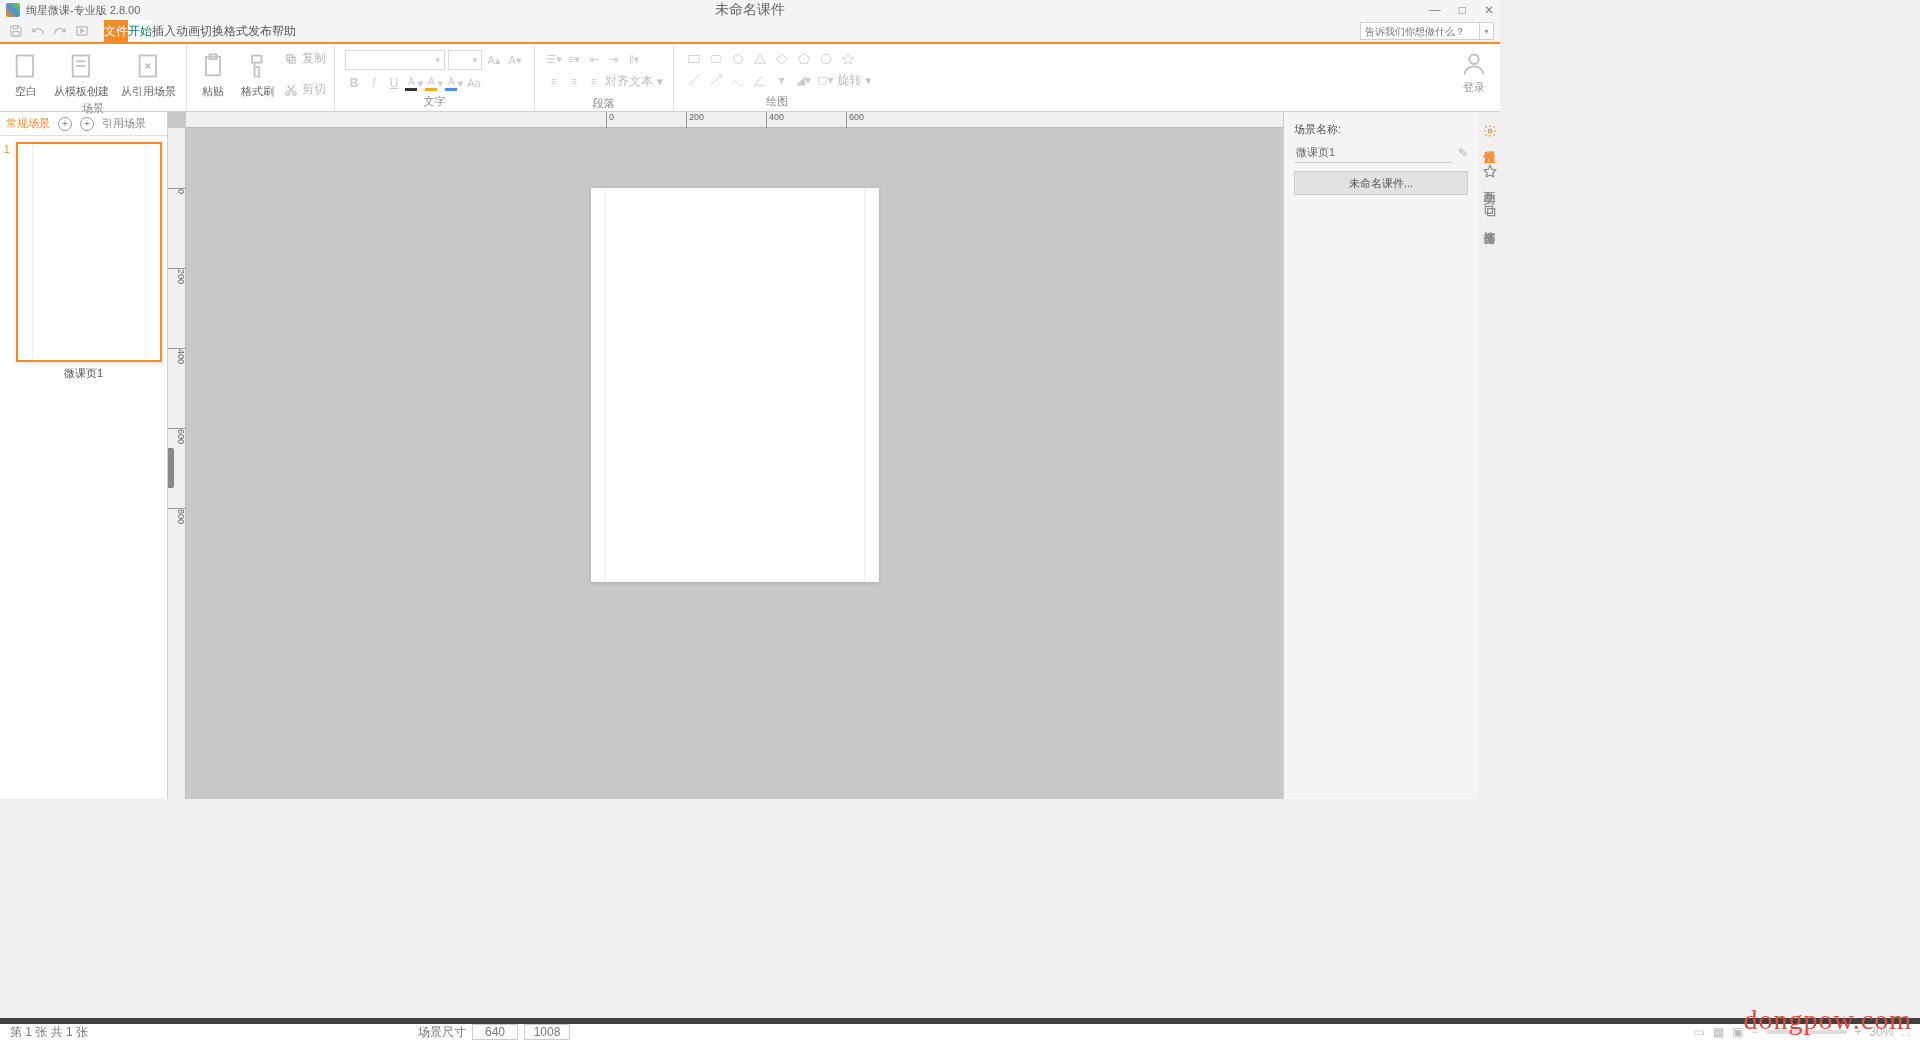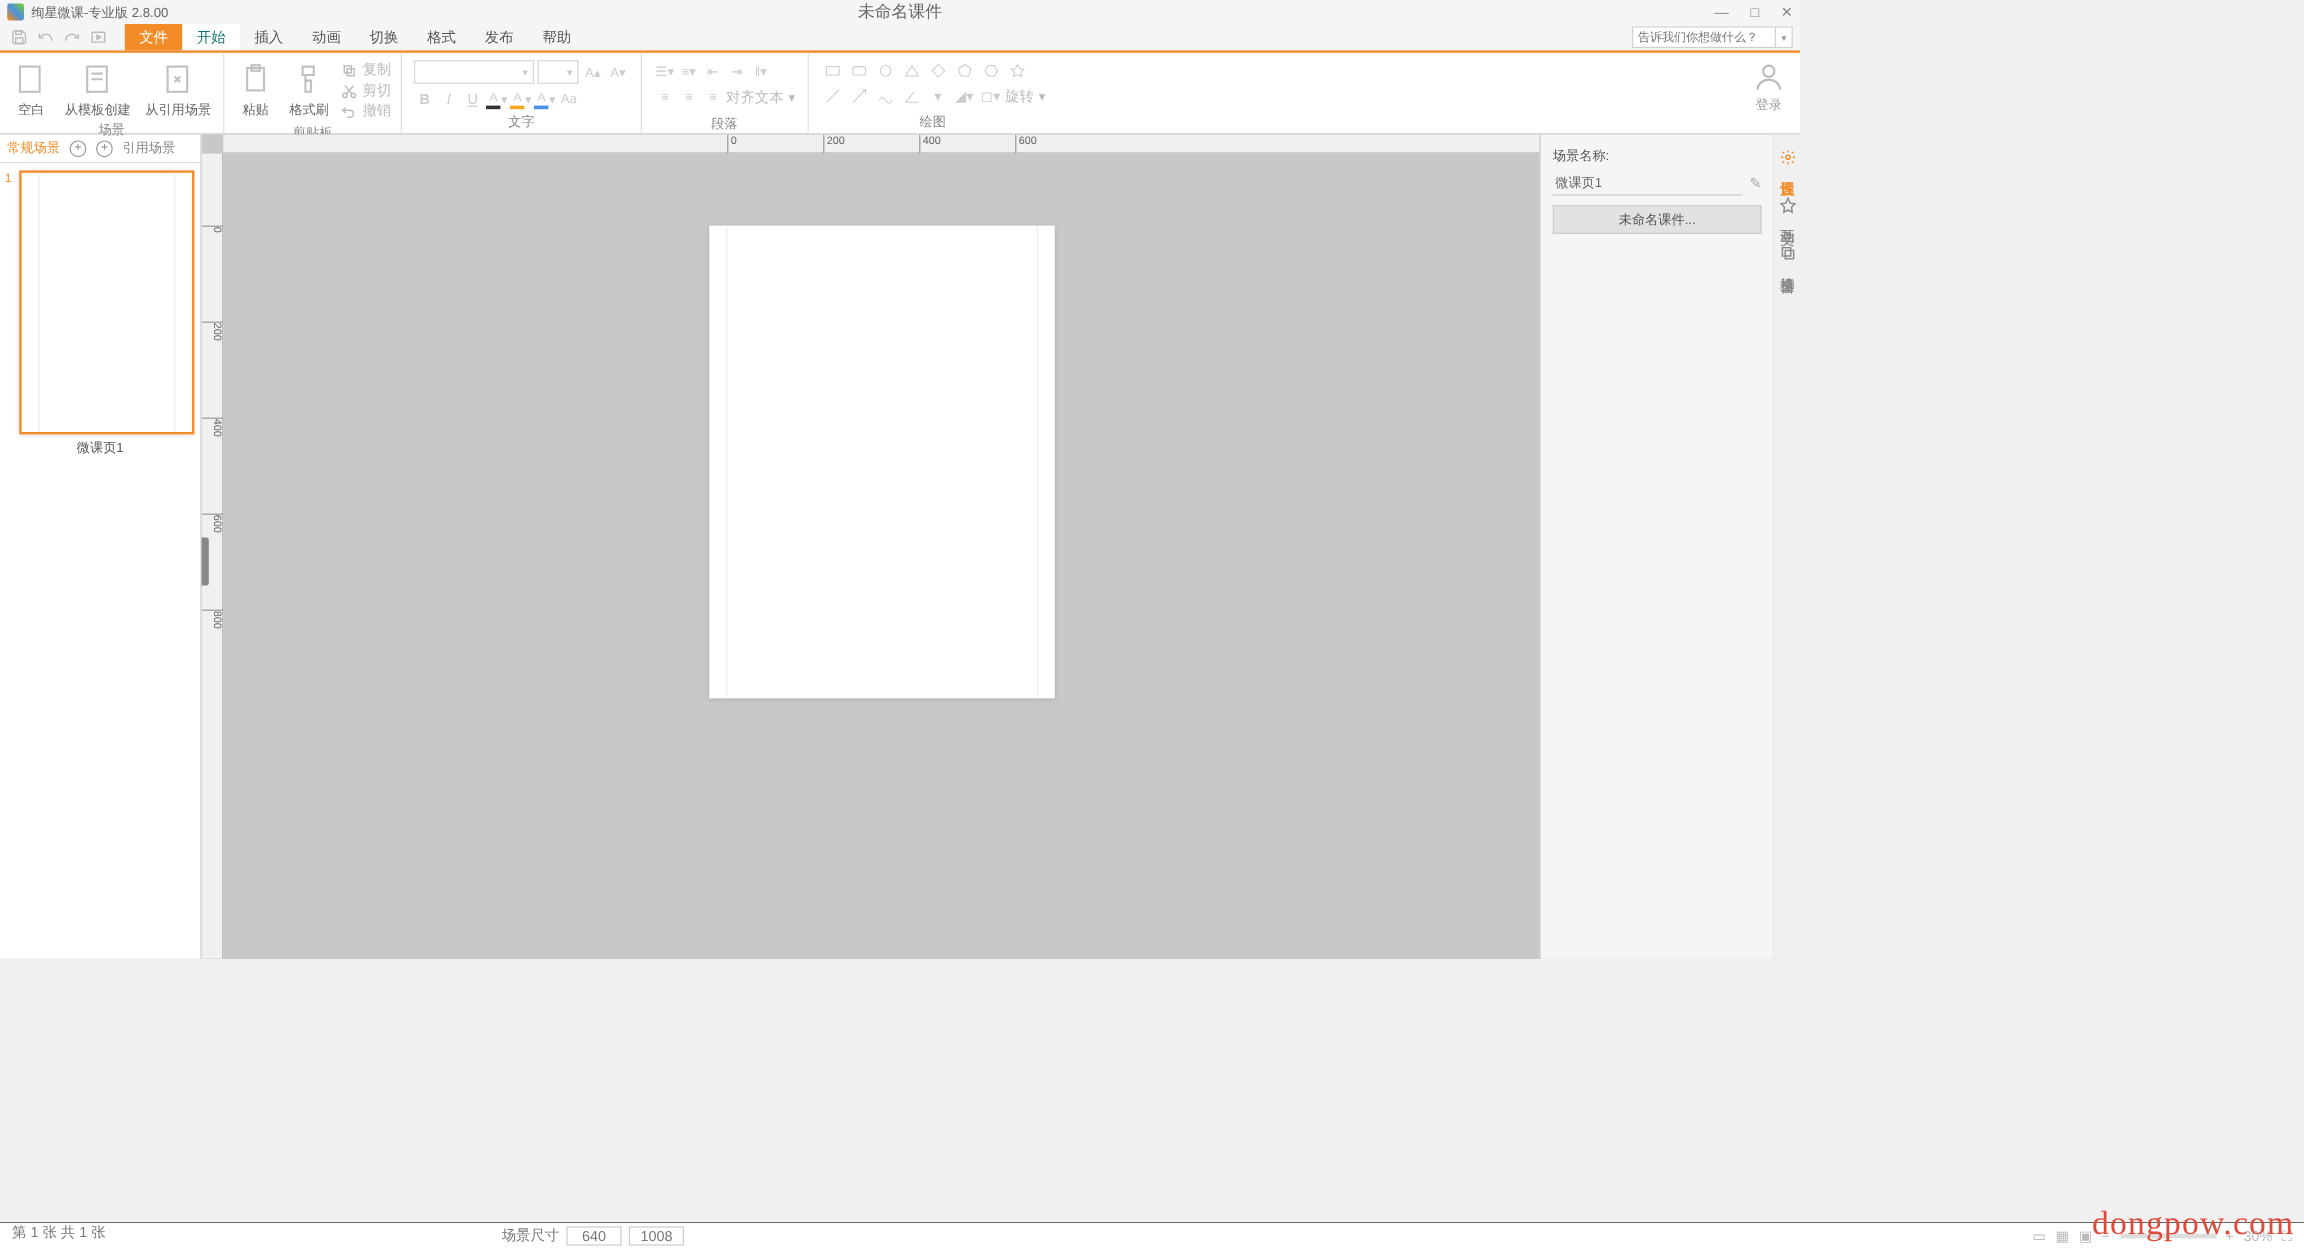--- a/index.html
+++ b/index.html
@@ -7,35 +7,35 @@
 .titlebar{height:20px;background:#f5f5f5;display:flex;align-items:center;padding:0 6px;position:relative}
 .titlebar .logo{width:14px;height:14px;background:linear-gradient(45deg,#ff8c00,#4a90e2,#7ed321);border-radius:2px;margin-right:6px}
 .titlebar .appname{color:#666;font-size:11px}
 .titlebar .doctitle{position:absolute;left:50%;transform:translateX(-50%);color:#666;font-size:14px}
 .titlebar .wincontrols{position:absolute;right:6px;display:flex;gap:18px;color:#888}
 .titlebar .wincontrols span{cursor:pointer}
 .qatbar{height:22px;background:#f5f5f5;display:flex;align-items:center;padding-left:6px;position:relative}
 .qat-btn{width:20px;height:18px;margin-right:2px;display:flex;align-items:center;justify-content:center;color:#bbb;cursor:pointer}
 .qat-btn svg{width:14px;height:14px}
 .menutabs{display:flex;margin-left:10px}
-.menutab{padding:3px 12px;color:#555;cursor:pointer}
+.menutab{padding:3px 0;color:#555;cursor:pointer}
 .menutab.file{background:#f28c28;color:#fff}
 .menutab.active{background:#fff;color:#0f766e}
 .helpbox{position:absolute;right:6px;display:flex;align-items:flex-start}
 .helpbox input{width:120px;height:18px;border:1px solid #d0d0d0;padding:0 4px;font-size:10px;color:#999;background:#fff}
 .helpbox .dd{width:14px;height:18px;border:1px solid #d0d0d0;border-left:none;background:#fff;display:flex;align-items:center;justify-content:center;color:#999;font-size:8px}
 .ribbon{height:70px;background:#fff;border-top:2px solid #f28c28;border-bottom:1px solid #d0d0d0;display:flex;position:relative}
 .rgroup{border-right:1px solid #e0e0e0;display:flex;flex-direction:column;padding:2px 4px 0}
 .rgroup .btns{display:flex;flex:1;align-items:flex-start;padding-top:2px}
 .rgroup .glabel{text-align:center;color:#888;font-size:11px;padding-bottom:2px}
 .bigbtn{display:flex;flex-direction:column;align-items:center;padding:2px 6px;cursor:pointer;color:#888}
 .bigbtn .ico{width:32px;height:32px;display:flex;align-items:center;justify-content:center;color:#c0c0c0}
 .bigbtn .ico svg{width:28px;height:28px}
 .bigbtn .lbl{font-size:11px;margin-top:2px;color:#666}
-.smallcol{display:flex;flex-direction:column;gap:0;padding:2px 4px}
+.smallcol{display:flex;flex-direction:column;gap:14px;padding:2px 4px}
 .smallbtn{display:flex;align-items:center;gap:4px;color:#bbb;cursor:pointer;font-size:11px}
 .smallbtn svg{width:14px;height:14px}
 .fontrow{display:flex;align-items:center;gap:3px;margin-bottom:4px}
 .fontname{width:100px;height:20px;border:1px solid #d8d8d8;background:#fff;display:flex;align-items:center;justify-content:flex-end;padding-right:4px;color:#ccc;font-size:9px}
 .fontsize{width:34px;height:20px;border:1px solid #d8d8d8;background:#fff;display:flex;align-items:center;justify-content:flex-end;padding-right:4px;color:#ccc;font-size:9px}
 .tinybtn{width:18px;height:18px;display:flex;align-items:center;justify-content:center;color:#ccc;cursor:pointer;font-size:11px}
 .stylerow{display:flex;align-items:center;gap:2px}
 .colorswatch{width:22px;height:16px;border-bottom:3px solid;display:flex;align-items:center;justify-content:center;color:#ccc;font-size:10px}
 .pararow{display:flex;gap:2px;margin-bottom:4px}
 .drawrow{display:flex;gap:2px;margin-bottom:3px}
@@ -68,21 +68,21 @@
 .rightpanel{width:195px;background:#f5f5f5;border-left:1px solid #d0d0d0;padding:10px}
 .rp-label{color:#555;font-size:11px;margin-bottom:6px}
 .rp-row{display:flex;align-items:center;gap:6px;margin-bottom:8px}
 .rp-input{flex:1;height:20px;border:none;border-bottom:1px solid #ccc;background:transparent;font-size:11px;color:#666;padding:0 2px}
 .rp-edit{color:#aaa;cursor:pointer}
 .rp-btn{width:100%;height:24px;background:#e2e2e2;border:1px solid #ccc;font-size:11px;color:#555;cursor:pointer}
 .sidetabs{width:22px;background:#f0f0f0;display:flex;flex-direction:column;align-items:center;padding-top:8px;gap:14px}
 .sidetab{writing-mode:vertical-rl;font-size:11px;color:#888;cursor:pointer;padding:4px 0}
 .sidetab.active{color:#f28c28}
 .sidetab svg{width:14px;height:14px;margin-bottom:4px}
-.statusbar{position:fixed;bottom:0;left:0;right:0;height:22px;background:#fff;border-top:1px solid #404040;display:flex;padding:0 10px;color:#777;font-size:11px}
+.statusbar{position:fixed;bottom:0;left:0;right:0;height:22px;background:#fff;border-top:6px solid #404040;display:flex;padding:0 10px;color:#777;font-size:11px}
 .statusbar .mid{margin-left:330px;display:flex;align-items:center;gap:6px}
 .statusbar .dim{display:inline-block;width:46px;height:16px;border:1px solid #ccc;text-align:center;line-height:14px}
 .statusbar .right{margin-left:auto;display:flex;align-items:center;gap:8px;color:#bbb}
 .watermark{position:fixed;right:8px;bottom:4px;font-size:28px;color:#e04a3a;font-family:Georgia,serif;letter-spacing:1px;pointer-events:none}
 </style>
 </head>
 <body>
 
 <div class="titlebar">
   <div class="logo"></div>

